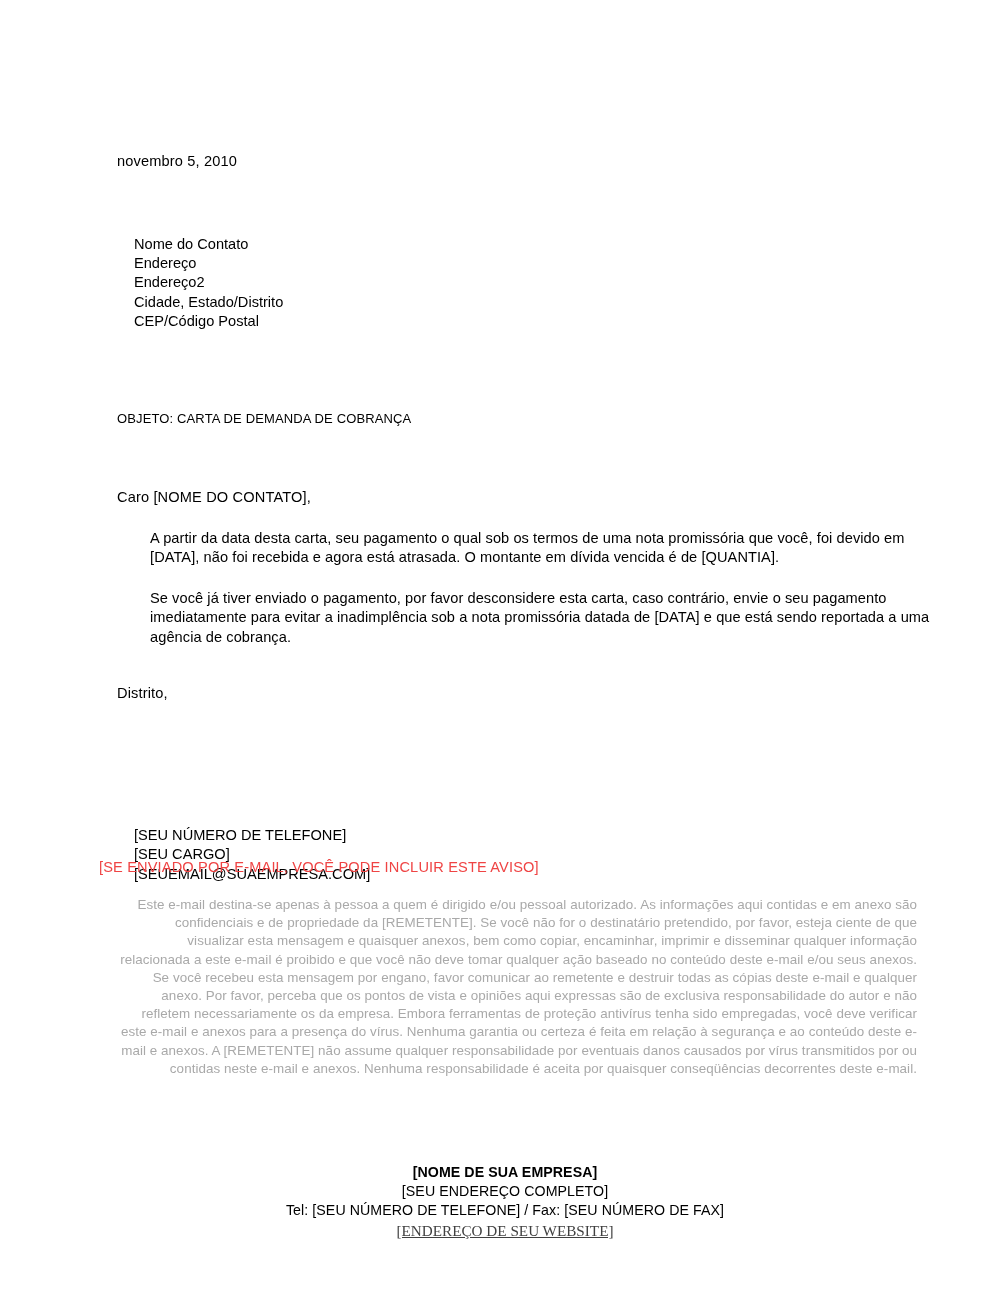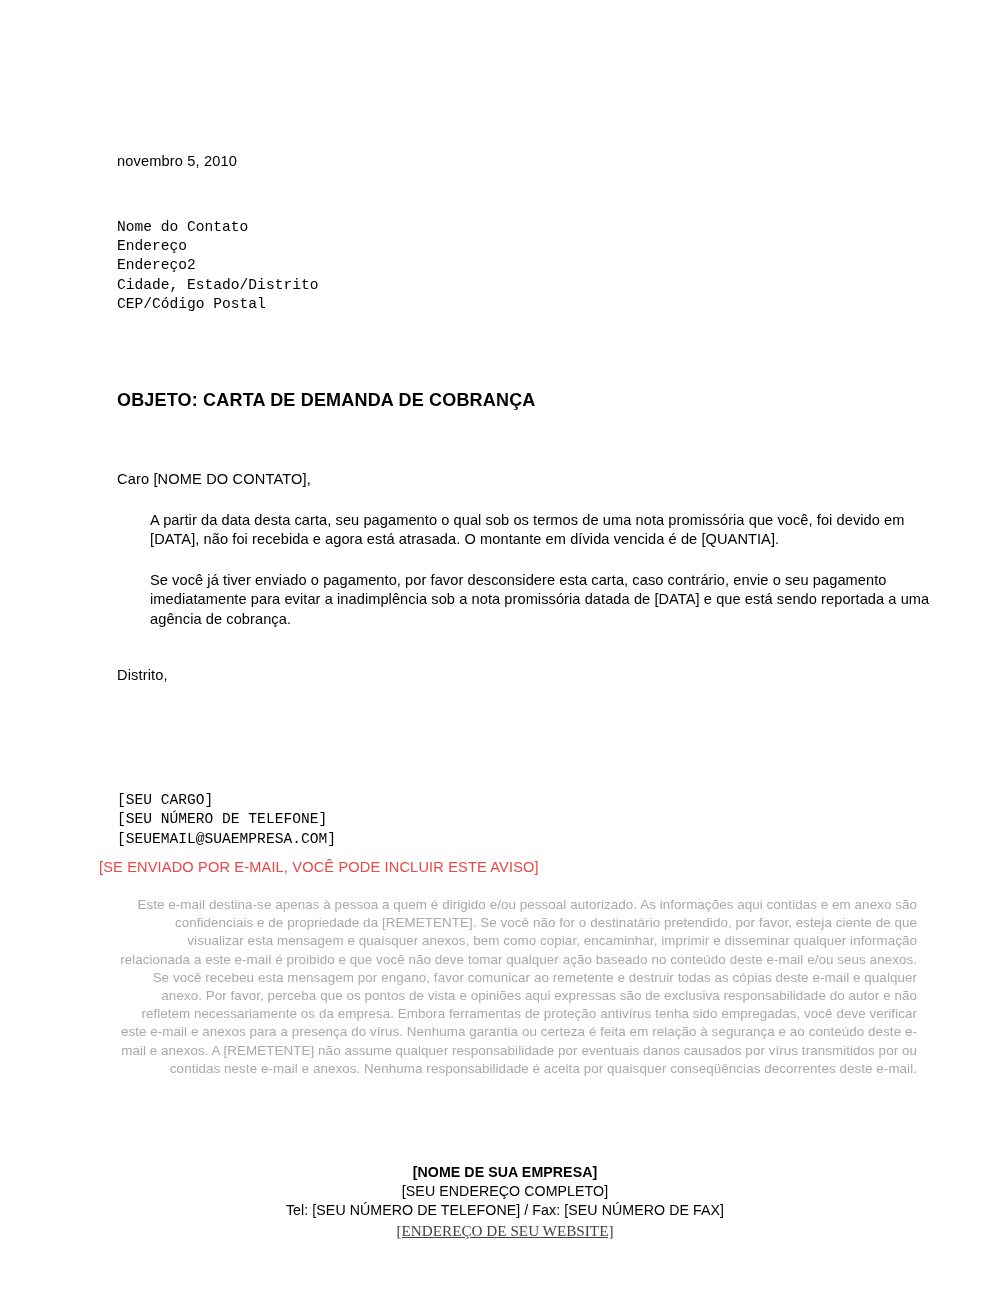--- a/index.html
+++ b/index.html
@@ -36,40 +36,39 @@
     width: 800px;
   }
 
   .line {
     font-size: 14.6px;
     line-height: 19.5px;
     letter-spacing: 0.01em;
     white-space: pre-wrap;
   }
 
-  .block { margin: 0; font-family: Liberation Mono, monospace; }
+  .block { margin: 17px; }
 
   .date-block { margin-bottom: 0; }
 
   .gap-lg { height: 46px; }
   .gap-md { height: 36px; }
   .gap-sm { height: 21px; }
   .gap-xs { height: 14px; }
 
   .addr-line {
     font-size: 14.6px;
     line-height: 19.4px;
   }
 
   .subject {
-    font-size: 18px;
+    font-size: 13px;
     line-height: 19.5px;
-    font-weight: bold;
+    font-weight: normal;
     letter-spacing: 0.01em;
-    margin-top: 16px;
   }
 
   .para {
     font-size: 14.6px;
     line-height: 19.6px;
     width: 782px;
     text-align: left;
     letter-spacing: 0.005em;
     margin-left: 33px;
   }
@@ -173,22 +172,22 @@
 
     <div class="gap-md"></div>
 
     <div class="line">Distrito,</div>
 
     <div class="gap-lg"></div>
     <div class="gap-lg"></div>
     <div class="gap-xs"></div>
 
     <div class="block">
+      <div class="sig-line">[SEU NÚMERO DE TELEFONE]</div>
       <div class="sig-line">[SEU CARGO]</div>
-      <div class="sig-line">[SEU NÚMERO DE TELEFONE]</div>
       <div class="sig-line">[SEUEMAIL@SUAEMPRESA.COM]</div>
     </div>
 
   </div>
 
   <div class="notice-heading">[SE ENVIADO POR E-MAIL, VOCÊ PODE INCLUIR ESTE AVISO]</div>
 
   <div class="disclaimer">Este e-mail destina-se apenas à pessoa a quem é dirigido e/ou pessoal autorizado. As informações aqui contidas e em anexo são confidenciais e de propriedade da [REMETENTE]. Se você não for o destinatário pretendido, por favor, esteja ciente de que visualizar esta mensagem e quaisquer anexos, bem como copiar, encaminhar, imprimir e disseminar qualquer informação relacionada a este e-mail é proibido e que você não deve tomar qualquer ação baseado no conteúdo deste e-mail e/ou seus anexos. Se você recebeu esta mensagem por engano, favor comunicar ao remetente e destruir todas as cópias deste e-mail e qualquer anexo. Por favor, perceba que os pontos de vista e opiniões aqui expressas são de exclusiva responsabilidade do autor e não refletem necessariamente os da empresa. Embora ferramentas de proteção antivírus tenha sido empregadas, você deve verificar este e-mail e anexos para a presença do vírus. Nenhuma garantia ou certeza é feita em relação à segurança e ao conteúdo deste e-mail e anexos. A [REMETENTE] não assume qualquer responsabilidade por eventuais danos causados por vírus transmitidos por ou contidas neste e-mail e anexos. Nenhuma responsabilidade é aceita por quaisquer conseqüências decorrentes deste e-mail.</div>
 
   <div class="footer">

